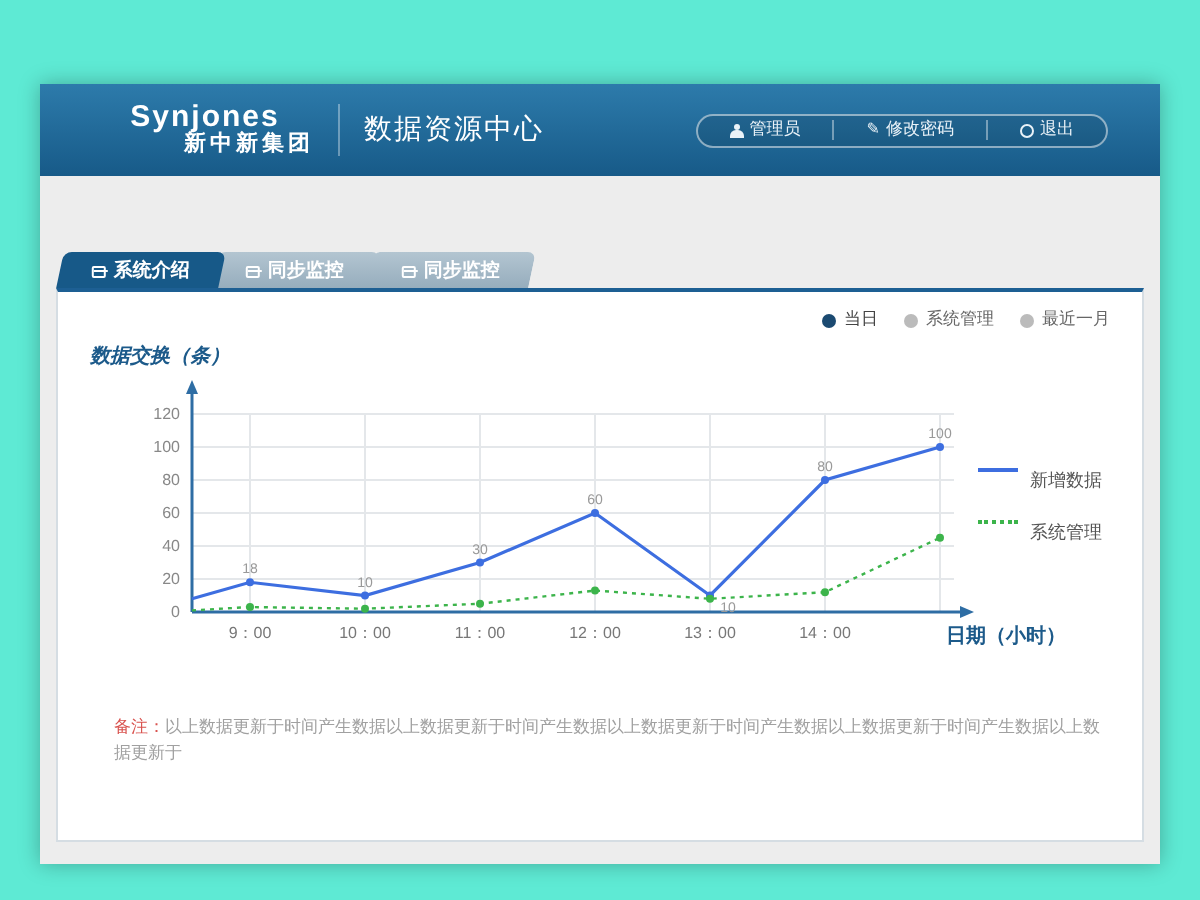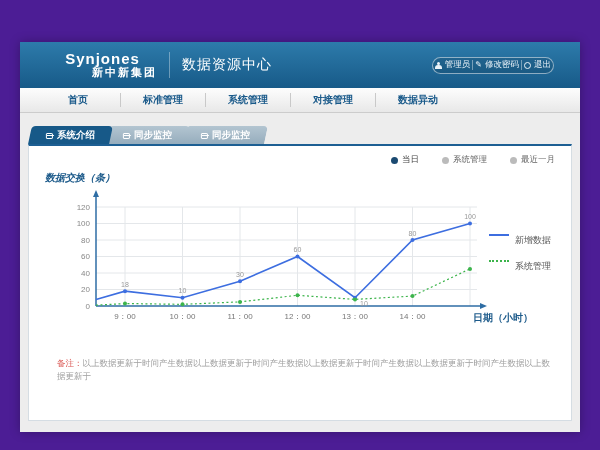--- a/index.html
+++ b/index.html
@@ -1,34 +1,34 @@
 <!DOCTYPE html>
 <html><head>
 <meta charset="utf-8">
 <style>
   * { margin:0; padding:0; box-sizing:border-box; }
   html,body { width:600px; height:450px; background:#fff; overflow:hidden;
     font-family:"Liberation Sans","DejaVu Sans",sans-serif; }
-  #app { position:relative; width:600px; height:450px; background:#4c1d95; }
+  #app { position:relative; width:600px; height:450px; background:#5eead4; }
 
   .window { position:absolute; left:20px; top:42px; width:560px; height:390px;
     background:#ededed; box-shadow:0 0 10px rgba(0,0,0,.28); }
 
   
   .header { position:absolute; left:0; top:0; width:100%; height:46px;
     background:linear-gradient(#2d7bab,#175a88); display:flex; align-items:center; padding:0 14px; }
   .brand { display:flex; flex-direction:column; align-items:center; margin-left:14px; line-height:1.05; }
   .brand-en { color:#fff; font-size:15px; font-weight:bold; letter-spacing:1px; }
   .brand-cn { color:#fff; font-size:11px; font-weight:bold; letter-spacing:2px;margin-left:44px; }
   .hdr-divider { width:1px; height:26px; background:rgba(255,255,255,.35); margin:0 12px; }
   .page-title { color:#fff; font-size:14px; letter-spacing:1px; }
   .spacer { flex:1; }
   .user-pill { display:flex; align-items:center; border:1px solid rgba(255,255,255,.5);
     background:rgba(0,0,0,.10); border-radius:10px; height:17px; margin-right:12px; }
-  .user-pill .u-item { display:flex; align-items:center; gap:3px; padding:0 2px; color:#eaf2f8;
+  .user-pill .u-item { display:flex; align-items:center; gap:3px; padding:0 16px; color:#eaf2f8;
     font-size:8.5px; cursor:pointer; white-space:nowrap;text-align:center; }
   .user-pill .u-sep { width:1px; height:10px; background:rgba(255,255,255,.4); }
   .ic-user { width:7px; height:7px; position:relative; }
   .ic-user::before { content:""; position:absolute; left:2px; top:0; width:3px; height:3px; border-radius:50%; background:#eaf2f8; }
   .ic-user::after { content:""; position:absolute; left:0; top:3.5px; width:7px; height:3.5px; border-radius:3px 3px 0 0; background:#eaf2f8; }
   .ic-edit { font-size:8px; color:#eaf2f8; line-height:1; }
   .ic-power { width:7px; height:7px; border:1px solid #eaf2f8; border-radius:50%; }
 
   
   .nav { position:absolute; left:0; top:46px; width:100%; height:25px;
@@ -47,21 +47,21 @@
   .tab .in { transform:skewX(12deg); display:flex; align-items:center; gap:4px;
     color:#fff; font-size:9.5px; font-weight:bold; white-space:nowrap; }
   .tab.active { background:#175988; z-index:3; }
   .tab:nth-child(2){ z-index:2; } .tab:nth-child(3){ z-index:1; border-left:1px solid #fff; }
   .tab-ic { width:7px; height:6px; border:1px solid #fff; border-radius:1px; position:relative; }
   .tab-ic::after { content:""; position:absolute; left:0; top:1.5px; width:7px; height:1px; background:#fff; }
 
   .panel { position:absolute; left:8px; top:31px; width:544px; height:277px;
     background:#fff; border:1px solid #d5dde3; border-top:2px solid #1d5f93; }
 
-  .periods { position:absolute; right:16px; top:8px; display:flex; gap:23px; }
+  .periods { position:absolute; right:16px; top:8px; display:flex; gap:13px; }
   .p-opt { display:flex; align-items:center; gap:4px; font-size:8.5px; color:#666; cursor:pointer; }
   .p-dot { width:7px; height:7px; border-radius:50%; background:#bbb; }
   .p-opt.sel .p-dot { background:#1b4a71; } .p-opt.sel { color:#444; }
 
   .y-title { position:absolute; left:16px; top:25px; font-size:10px; font-weight:bold; color:#1c5a8a;font-style:italic; }
   .x-title { position:absolute; left:418px; top:165px; font-size:10px; font-weight:bold; color:#1c5a8a;margin-left:26px; }
 
   #chart-svg { position:absolute; left:0; top:0; }
 
   .legend { position:absolute; left:460px; top:88px; }
@@ -98,31 +98,20 @@
             <span>修改密码</span>
           </span>
           <span class="u-sep"></span>
           <span class="u-item">
             <span class="ic-power"></span>
             <span>退出</span>
           </span>
         </div>
     </div>
 
-    <div class="nav" id="main-nav">
-        <div class="nav-item">首页</div>
-        <span class="nav-sep"></span>
-        <div class="nav-item">标准管理</div>
-        <span class="nav-sep"></span>
-        <div class="nav-item">系统管理</div>
-        <span class="nav-sep"></span>
-        <div class="nav-item">对接管理</div>
-        <span class="nav-sep"></span>
-        <div class="nav-item">数据异动</div>
-      </div>
 
     <div class="content">
       <div class="tabbar" id="tabbar">
           <div class="tab active">
             <span class="in">
               <span class="tab-ic"></span>
               <span>系统介绍</span>
             </span>
           </div>
           <div class="tab">

